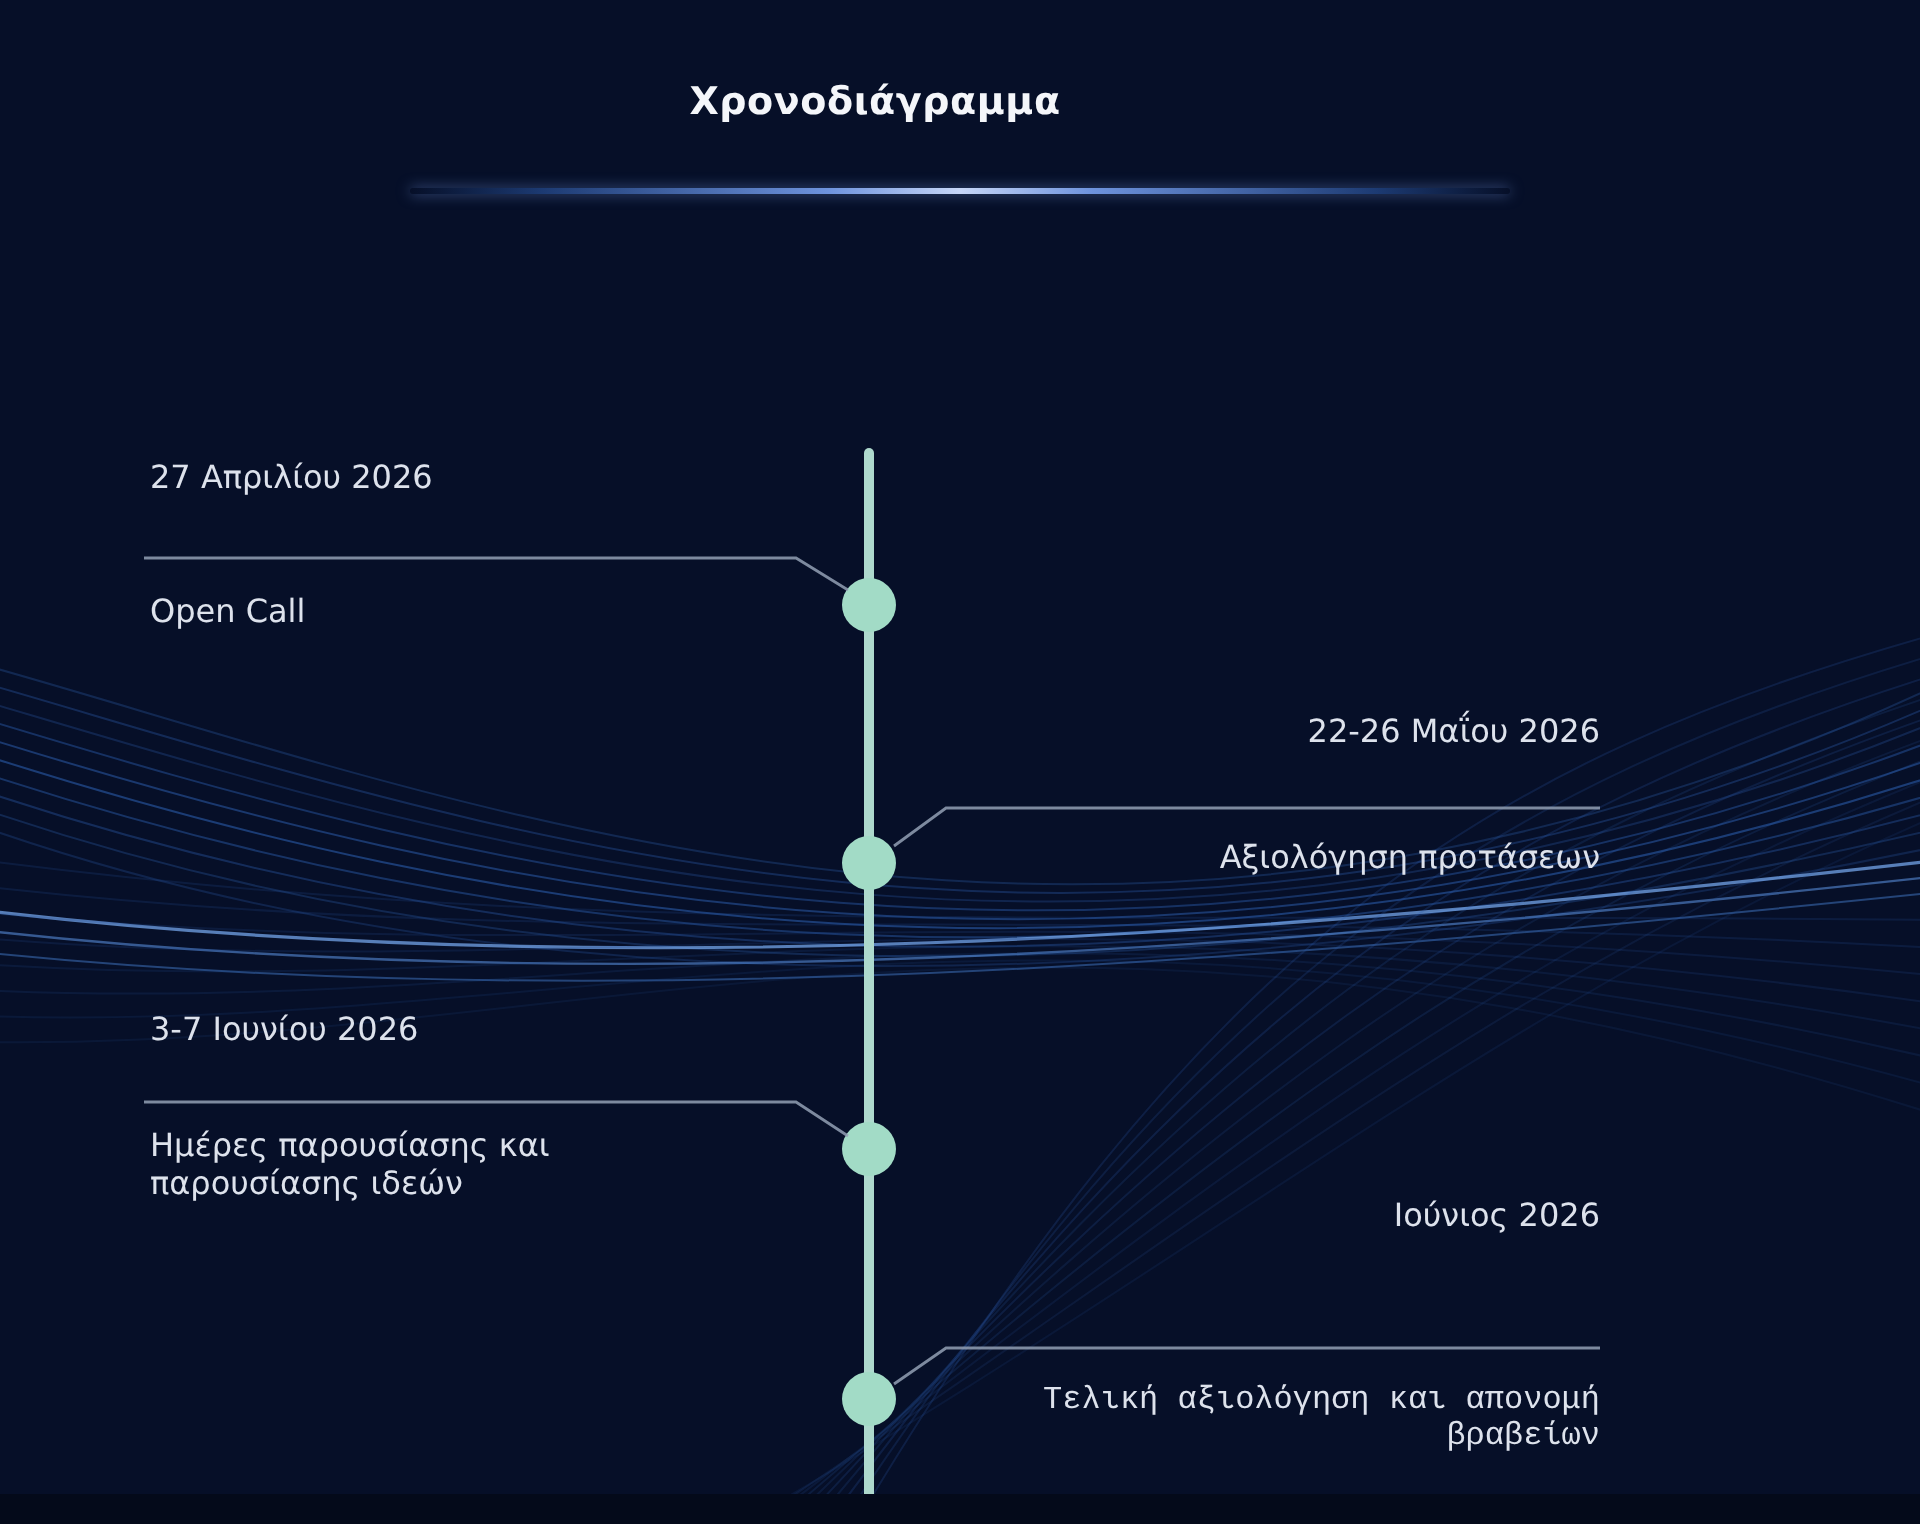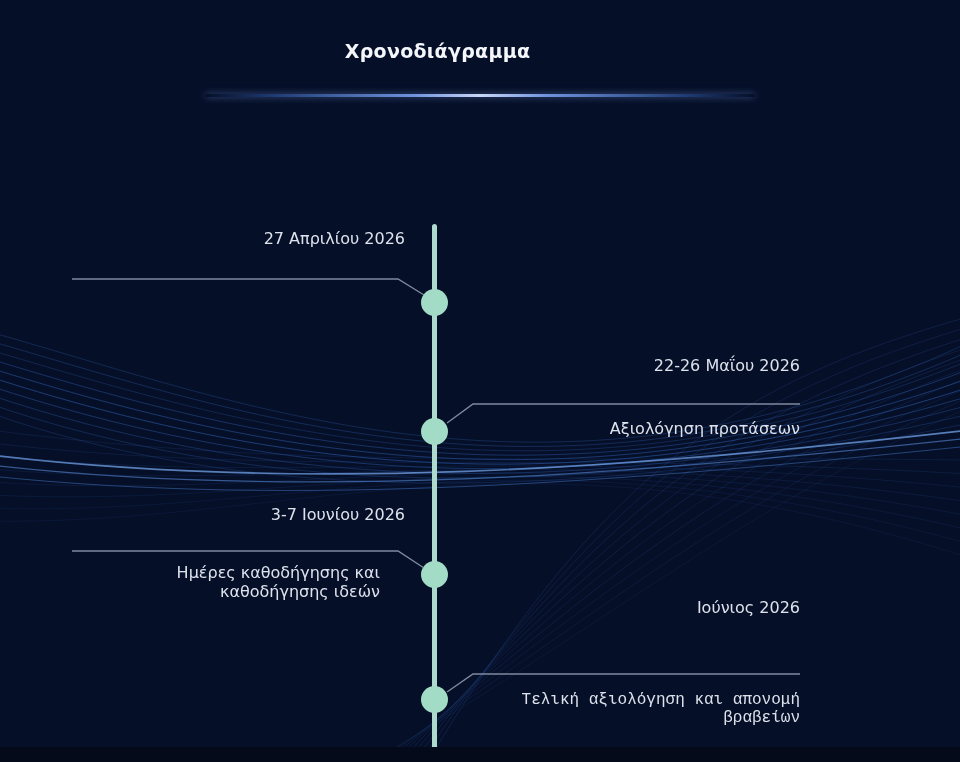--- a/index.html
+++ b/index.html
@@ -41,21 +41,21 @@
     background:var(--line);border-radius:3px;
   }
   .dot{
     position:absolute;width:27px;height:27px;border-radius:50%;
     background:var(--accent);left:421px;
   }
   .dot-1{top:289px;} .dot-2{top:418px;} .dot-3{top:561px;} .dot-4{top:686px;}
   .connectors{position:absolute;left:0;top:0;width:960px;height:762px;pointer-events:none;}
   
   .milestone{position:absolute;}
-  .m-left{left:75px;width:330px;text-align:right;}
+  .m-left{left:75px;width:330px;text-align:left;}
   .m-right{right:160px;width:340px;text-align:right;}
   .m1-date{top:229px;} .m1-label{top:296px;}
   .m2-date{top:356px;} .m2-label{top:419px;}
   .m3-date{top:505px;} .m3-label{top:563px;}
   .m4-date{top:598px;} .m4-label{top:691px;font-family:Liberation Mono, monospace;}
   .bottom-strip{
     position:absolute;left:0;bottom:0;width:960px;height:15px;
     background:#040a1a;
   }
 </style>
@@ -116,24 +116,25 @@
   <div class="dot dot-4"></div>
 
   <svg class="connectors" viewBox="0 0 960 762" fill="none" xmlns="http://www.w3.org/2000/svg">
     <polyline points="72,279 398,279 424,295" stroke="var(--connector)" stroke-width="1.4" opacity="0.85"></polyline>
     <polyline points="800,404 473,404 447,423" stroke="var(--connector)" stroke-width="1.4" opacity="0.85"></polyline>
     <polyline points="72,551 398,551 424,568" stroke="var(--connector)" stroke-width="1.4" opacity="0.85"></polyline>
     <polyline points="800,674 473,674 447,692" stroke="var(--connector)" stroke-width="1.4" opacity="0.85"></polyline>
   </svg>
 
   <div class="milestone m-left m1-date date">27 Απριλίου 2026</div>
+  <div class="milestone m-left m1-label label">Open Call</div>
 
   <div class="milestone m-right m2-date date">22-26 Μαΐου 2026</div>
   <div class="milestone m-right m2-label label">Αξιολόγηση προτάσεων</div>
 
   <div class="milestone m-left m3-date date">3-7 Ιουνίου 2026</div>
-  <div class="milestone m-left m3-label label" style="width:305px;">Ημέρες καθοδήγησης και καθοδήγησης ιδεών</div>
+  <div class="milestone m-left m3-label label" style="width:305px;">Ημέρες παρουσίασης και παρουσίασης ιδεών</div>
 
   <div class="milestone m-right m4-date date">Ιούνιος 2026</div>
   <div class="milestone m-right m4-label label" style="width:330px;">Τελική αξιολόγηση και απονομή βραβείων</div>
 
   <div class="bottom-strip"></div>
 </div>
 
 </body></html>

